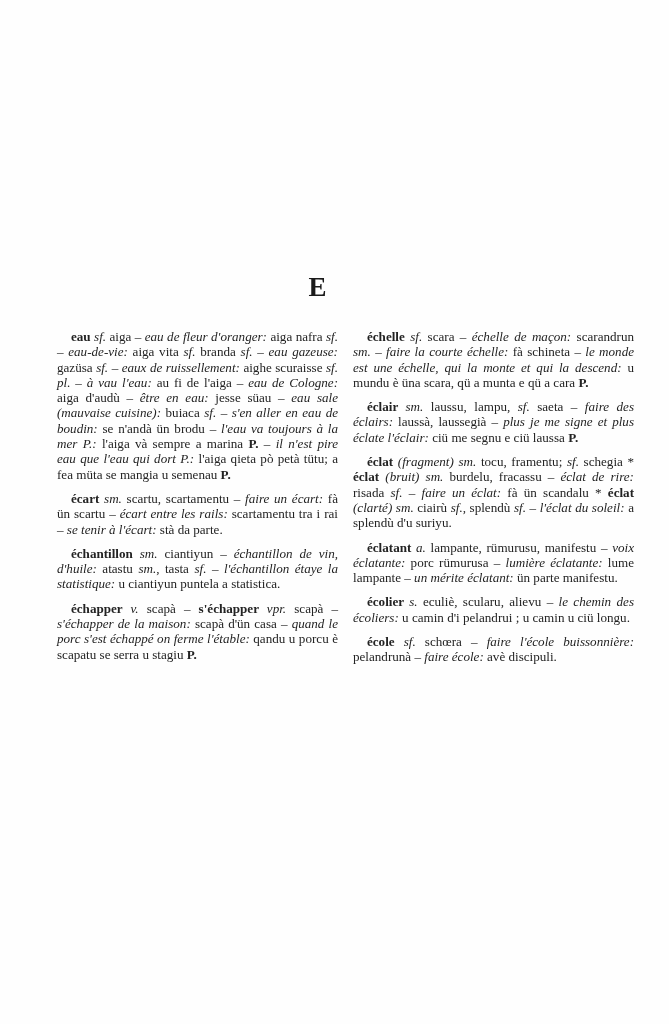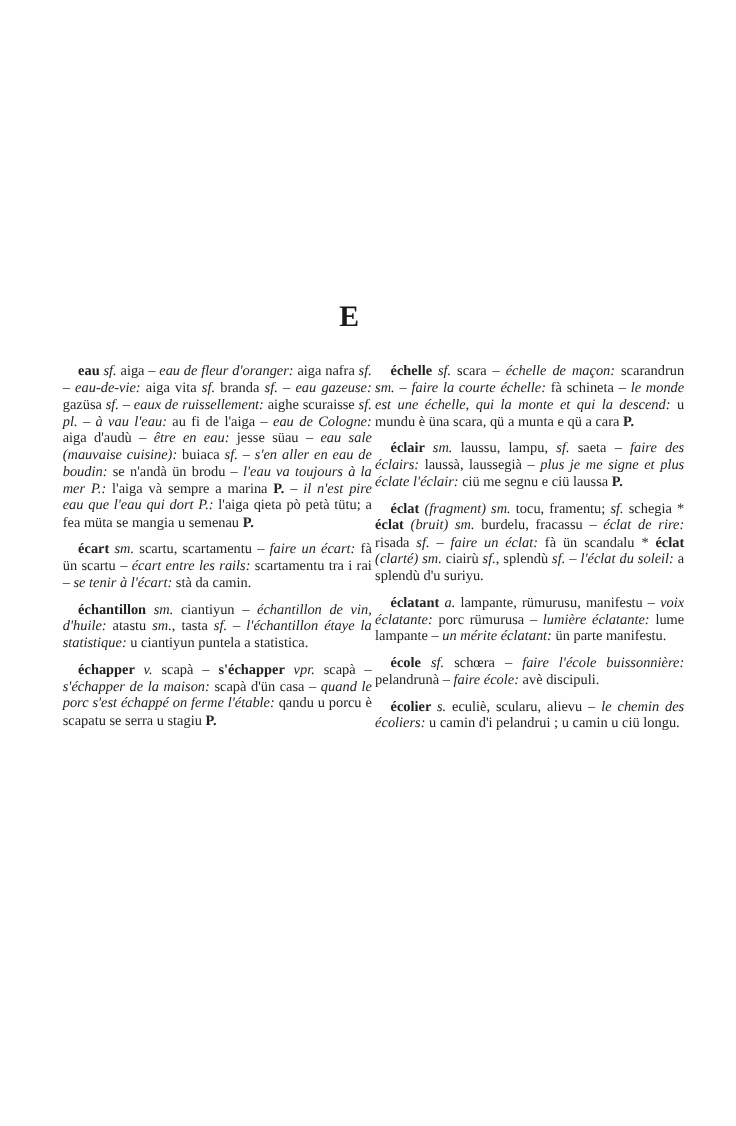--- a/index.html
+++ b/index.html
@@ -26,21 +26,21 @@
     font-weight: bold;
     color: #1a1a1a;
     letter-spacing: 1px;
   }
   .columns {
     position: absolute;
     top: 329px;
     left: 57px;
     width: 577px;
     display: flex;
-    gap: 3px;
+    gap: 15px;
   }
   .col {
     width: 281px;
     font-size: 13.1px;
     line-height: 15.3px;
     text-align: justify;
     color: #232323;
   }
   .entry {
     margin: 0 0 9px 0;
@@ -54,26 +54,26 @@
   .r { font-style: normal; font-weight: normal; }
 </style>
 </head>
 <body>
 
 <div class="page">
   <div class="section-letter">E</div>
   <div class="columns">
     <div class="col" id="col-left">
         <p class="entry"><span class="b">eau </span><span class="i">sf. </span><span class="r">aiga – </span><span class="i">eau de fleur d'oranger: </span><span class="r">aiga nafra </span><span class="i">sf. </span><span class="r">– </span><span class="i">eau-de-vie: </span><span class="r">aiga vita </span><span class="i">sf. </span><span class="r">branda </span><span class="i">sf. </span><span class="r">– </span><span class="i">eau gazeuse: </span><span class="r">gazüsa </span><span class="i">sf. </span><span class="r">– </span><span class="i">eaux de ruissellement: </span><span class="r">aighe scuraisse </span><span class="i">sf. pl. </span><span class="r">– </span><span class="i">à vau l'eau: </span><span class="r">au fi de l'aiga – </span><span class="i">eau de Cologne: </span><span class="r">aiga d'audù – </span><span class="i">être en eau: </span><span class="r">jesse süau – </span><span class="i">eau sale (mauvaise cuisine): </span><span class="r">buiaca </span><span class="i">sf. </span><span class="r">– </span><span class="i">s'en aller en eau de boudin: </span><span class="r">se n'andà ün brodu – </span><span class="i">l'eau va toujours à la mer P.: </span><span class="r">l'aiga và sempre a marina </span><span class="b">P. </span><span class="r">– </span><span class="i">il n'est pire eau que l'eau qui dort P.: </span><span class="r">l'aiga qieta pò petà tütu; a fea müta se mangia u semenau </span><span class="b">P.</span></p>
-        <p class="entry"><span class="b">écart </span><span class="i">sm. </span><span class="r">scartu, scartamentu – </span><span class="i">faire un écart: </span><span class="r">fà ün scartu – </span><span class="i">écart entre les rails: </span><span class="r">scartamentu tra i rai – </span><span class="i">se tenir à l'écart: </span><span class="r">stà da camin.</span></p>
+        <p class="entry"><span class="b">écart </span><span class="i">sm. </span><span class="r">scartu, scartamentu – </span><span class="i">faire un écart: </span><span class="r">fà ün scartu – </span><span class="i">écart entre les rails: </span><span class="r">scartamentu tra i rai – </span><span class="i">se tenir à l'écart: </span><span class="r">stà da parte.</span></p>
         <p class="entry"><span class="b">échantillon </span><span class="i">sm. </span><span class="r">ciantiyun – </span><span class="i">échantillon de vin, d'huile: </span><span class="r">atastu </span><span class="i">sm.</span><span class="r">, tasta </span><span class="i">sf. </span><span class="r">– </span><span class="i">l'échantillon étaye la statistique: </span><span class="r">u ciantiyun puntela a statistica.</span></p>
         <p class="entry"><span class="b">échapper </span><span class="i">v. </span><span class="r">scapà – </span><span class="b">s'échapper </span><span class="i">vpr. </span><span class="r">scapà – </span><span class="i">s'échapper de la maison: </span><span class="r">scapà d'ün casa – </span><span class="i">quand le porc s'est échappé on ferme l'étable: </span><span class="r">qandu u porcu è scapatu se serra u stagiu </span><span class="b">P.</span></p>
       </div>
     <div class="col" id="col-right">
         <p class="entry"><span class="b">échelle </span><span class="i">sf. </span><span class="r">scara – </span><span class="i">échelle de maçon: </span><span class="r">scarandrun </span><span class="i">sm. </span><span class="r">– </span><span class="i">faire la courte échelle: </span><span class="r">fà schineta – </span><span class="i">le monde est une échelle, qui la monte et qui la descend: </span><span class="r">u mundu è üna scara, qü a munta e qü a cara </span><span class="b">P.</span></p>
         <p class="entry"><span class="b">éclair </span><span class="i">sm. </span><span class="r">laussu, lampu, </span><span class="i">sf. </span><span class="r">saeta – </span><span class="i">faire des éclairs: </span><span class="r">laussà, laussegià – </span><span class="i">plus je me signe et plus éclate l'éclair: </span><span class="r">ciü me segnu e ciü laussa </span><span class="b">P.</span></p>
         <p class="entry"><span class="b">éclat </span><span class="i">(fragment) sm. </span><span class="r">tocu, framentu; </span><span class="i">sf. </span><span class="r">schegia * </span><span class="b">éclat </span><span class="i">(bruit) sm. </span><span class="r">burdelu, fracassu – </span><span class="i">éclat de rire: </span><span class="r">risada </span><span class="i">sf. </span><span class="r">– </span><span class="i">faire un éclat: </span><span class="r">fà ün scandalu * </span><span class="b">éclat </span><span class="i">(clarté) sm. </span><span class="r">ciairù </span><span class="i">sf.</span><span class="r">, splendù </span><span class="i">sf. </span><span class="r">– </span><span class="i">l'éclat du soleil: </span><span class="r">a splendù d'u suriyu.</span></p>
         <p class="entry"><span class="b">éclatant </span><span class="i">a. </span><span class="r">lampante, rümurusu, manifestu – </span><span class="i">voix éclatante: </span><span class="r">porc rümurusa – </span><span class="i">lumière éclatante: </span><span class="r">lume lampante – </span><span class="i">un mérite éclatant: </span><span class="r">ün parte manifestu.</span></p>
+        <p class="entry"><span class="b">écolier </span><span class="i">s. </span><span class="r">eculiè, scularu, alievu – </span><span class="i">le chemin des écoliers: </span><span class="r">u camin d'i pelandrui ; u camin u ciü longu.</span></p>
         <p class="entry"><span class="b">école </span><span class="i">sf. </span><span class="r">schœra – </span><span class="i">faire l'école buissonnière: </span><span class="r">pelandrunà – </span><span class="i">faire école: </span><span class="r">avè discipuli.</span></p>
-        <p class="entry"><span class="b">écolier </span><span class="i">s. </span><span class="r">eculiè, scularu, alievu – </span><span class="i">le chemin des écoliers: </span><span class="r">u camin d'i pelandrui ; u camin u ciü longu.</span></p>
       </div>
   </div>
 </div>
 
 </body></html>

